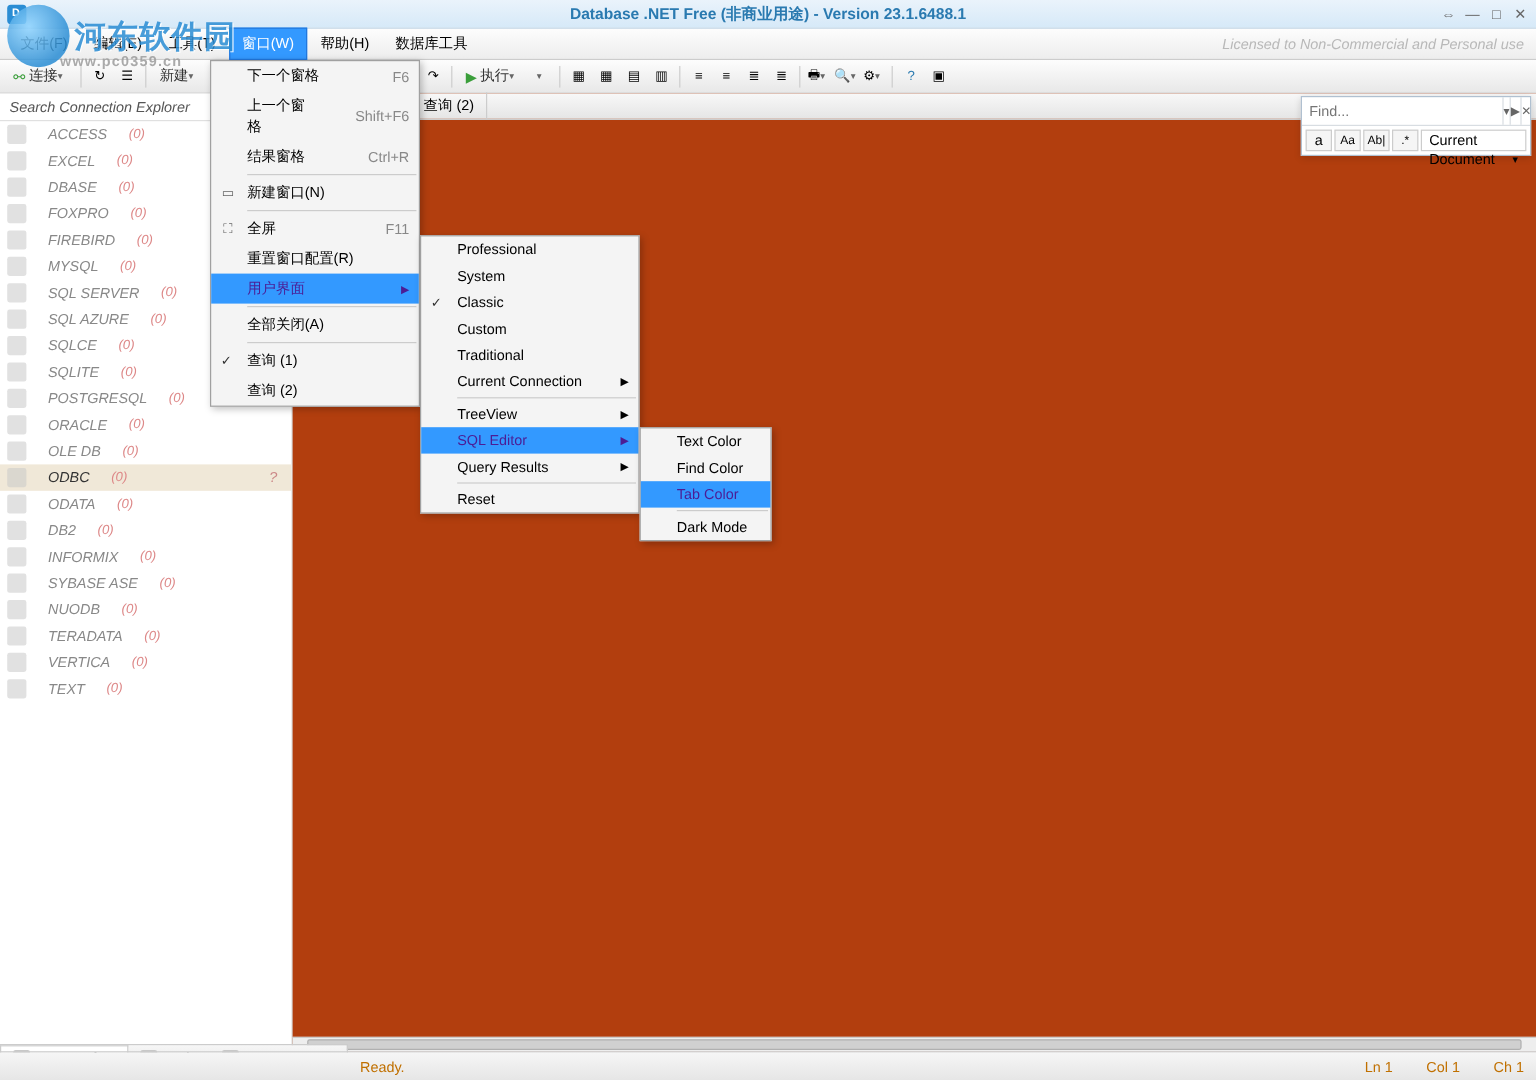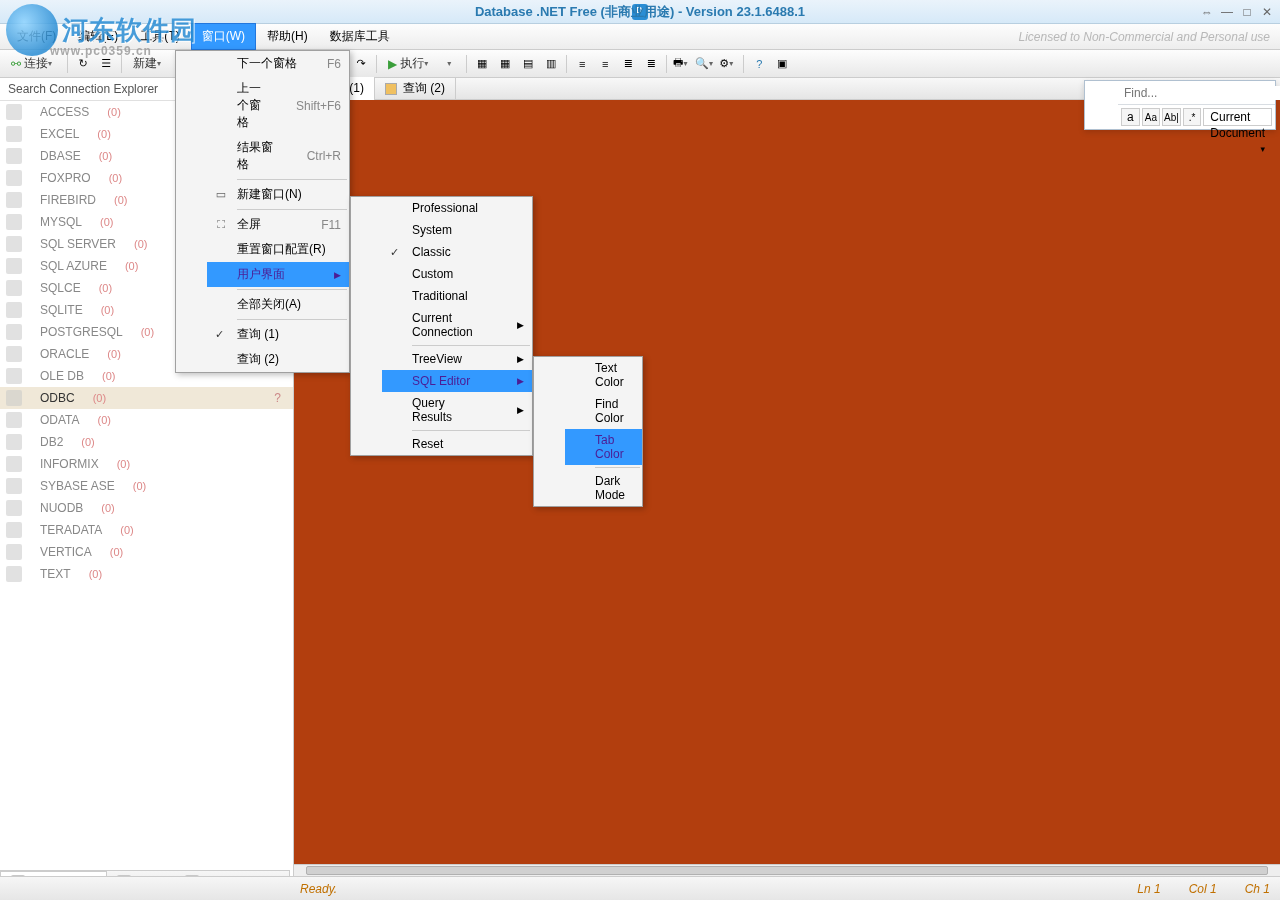--- a/index.html
+++ b/index.html
@@ -1,73 +1,73 @@
 <!DOCTYPE html>
 <html><head>
 <meta charset="utf-8">
 <style>
 * { margin:0; padding:0; box-sizing:border-box; font-family:"Microsoft YaHei","Segoe UI",Tahoma,sans-serif; font-size:12px; }
 body { background:#fff; width:1280px; height:900px; overflow:hidden; position:relative; }
-.titlebar { height:24px; background:linear-gradient(#eaf3fb,#d6e9f8); display:flex; align-items:center; border-bottom:1px solid #b8cfe0; position:relative;justify-content:center; }
+.titlebar { height:24px; background:linear-gradient(#eaf3fb,#d6e9f8); display:flex; align-items:center; border-bottom:1px solid #b8cfe0; position:relative; }
 .app-icon { width:16px; height:16px; background:#2a8dd4; border-radius:3px; margin:0 6px; position:relative; }
 .app-icon::after { content:"D"; position:absolute; color:#fff; font-size:9px; font-weight:bold; left:4px; top:1px; }
 .title-text { position:absolute; left:50%; transform:translateX(-50%); color:#2a7ab0; font-weight:bold; font-size:13px; }
 .title-btns { position:absolute; right:4px; display:flex; gap:2px; }
 .title-btn { width:18px; height:16px; display:flex; align-items:center; justify-content:center; color:#666; cursor:pointer; font-family:sans-serif; }
 .menubar { height:26px; background:linear-gradient(#fdfdfd,#ededed); border-bottom:1px solid #ccc; display:flex; align-items:center; padding-left:6px; position:relative; }
 .menu-item { padding:4px 10px; cursor:pointer; border:1px solid transparent; }
 .menu-item.active { background:#3399ff; color:#fff; border-color:#2277dd; }
 .license-text { position:absolute; right:10px; color:#b8b8b8; font-style:italic; font-size:12px;margin-left:48px; }
 .toolbar { height:28px; background:linear-gradient(#fdfdfd,#e8e8e8); border-bottom:1px solid #ccc; display:flex; align-items:center; padding:0 4px; gap:1px; }
 .tb-btn { width:22px; height:22px; display:flex; align-items:center; justify-content:center; cursor:pointer; border:1px solid transparent; border-radius:2px; font-size:11px; }
 .tb-sep { width:1px; height:18px; background:#ccc; margin:0 3px; }
 .tb-exec { padding:0 6px; width:auto; color:#333; }
 .dd { width:8px; font-size:8px; color:#666; }
 .body-split { display:flex; height:calc(900px - 24px - 26px - 28px - 24px); }
-.sidebar { width:294px; border-right:1px solid #ccc; background:#fff; display:flex; flex-direction:column; }
+.sidebar { width:244px; border-right:1px solid #ccc; background:#fff; display:flex; flex-direction:column;font-style:italic; }
 .search-hdr { padding:4px 8px; color:#555; border-bottom:1px solid #e0e0e0; cursor:text; }
 .conn-list { flex:1; overflow:auto; }
 .conn-item { display:flex; align-items:center; padding:3px 6px; cursor:pointer; gap:18px; }
 .conn-item.sel { background:#f0e8d8; }
 .conn-icon { width:16px; height:16px; background:#c8c8c8; border-radius:2px; flex-shrink:0; opacity:.55; }
 .conn-name { color:#888; }
 .conn-item.sel .conn-name { color:#333; font-weight:500; }
 .conn-count { color:#d88; font-size:11px; }
 .conn-q { margin-left:auto; color:#c88; margin-right:6px; }
 .editor-area { flex:1; position:relative; background:#b23e0e; }
 .tabstrip { position:absolute; top:0; left:0; right:0; height:22px; background:linear-gradient(#f8f8f8,#e5e5e5); display:flex; align-items:center; border-bottom:1px solid #ccc; }
 .tab { display:flex; align-items:center; gap:6px; padding:3px 10px; border-right:1px solid #ccc; cursor:pointer; }
 .tab.active { background:#fff; }
 .tab-swatch { width:12px; height:12px; border:1px solid #aaa; }
 .editor-canvas { position:absolute; top:22px; left:0; right:0; bottom:12px; background:#b23e0e; }
 .hscroll { position:absolute; bottom:0; left:0; right:0; height:12px; background:#eee; border-top:1px solid #ccc; }
 .hscroll .thumb { position:absolute; left:12px; right:12px; top:1px; bottom:1px; background:#d0d0d0; border:1px solid #b0b0b0; border-radius:2px; }
-.findbar { position:absolute; top:2px; right:4px; width:192px; background:#fff; border:1px solid #b0c0d0; display:flex; flex-direction:column; z-index:5; box-shadow:0 2px 6px rgba(0,0,0,.15);padding-left:33px; }
+.findbar { position:absolute; top:2px; right:4px; width:192px; background:#fff; border:1px solid #b0c0d0; display:flex; flex-direction:column; z-index:5; box-shadow:0 2px 6px rgba(0,0,0,.15); }
 .find-row { display:flex; align-items:center; height:24px; border-bottom:1px solid #d8dde2; }
 .find-input { flex:1; border:none; padding:0 6px; outline:none; color:#888; }
 .find-btn { width:20px; height:100%; display:flex; align-items:center; justify-content:center; cursor:pointer; color:#666; border-left:1px solid #d8dde2; font-size:10px; }
 .find-row2 { display:flex; align-items:center; height:24px; gap:2px; padding:0 3px; }
 .opt-btn { width:22px; height:18px; border:1px solid #ccc; display:flex; align-items:center; justify-content:center; font-size:10px; cursor:pointer; background:#f5f5f5; }
 .scope { flex:1; text-align:left; padding:0 6px; border:1px solid #ccc; height:18px; line-height:16px; background:#fff; cursor:pointer; }
-.dropdown-menu { position:absolute; background:#f4f4f4; border:1px solid #a0a0a0; box-shadow:2px 2px 6px rgba(0,0,0,.25); z-index:100;padding-left:31px; }
+.dropdown-menu { position:absolute; background:#f4f4f4; border:1px solid #a0a0a0; box-shadow:2px 2px 6px rgba(0,0,0,.25); z-index:100; }
 .dm-item { display:flex; align-items:center; padding:4px 8px 4px 30px; cursor:pointer; min-height:22px; position:relative; }
 .dm-item.sel { background:#3399ff; color:#4c1d95; }
 .dm-item .short { margin-left:auto; color:#888; padding-left:30px; }
 .dm-item .arrow { margin-left:auto; font-size:9px; padding-left:30px; }
 .dm-sep { height:1px; background:#ccc; margin:2px 2px 2px 30px; }
 .dm-icon { position:absolute; left:6px; width:16px; height:16px; display:flex; align-items:center; justify-content:center; font-size:11px; color:#666; }
 .dm-check { position:absolute; left:8px; font-size:11px; color:#333; }
 .menu1 { left:175px; top:50px; width:175px; }
 .menu2 { left:350px; top:196px; width:183px; }
 .menu3 { left:533px; top:356px; width:110px; }
 .bottom-tabs { position:absolute; bottom:8px; left:0; width:290px; height:22px; display:flex; align-items:center; background:linear-gradient(#f6f6f6,#e6e6e6); border-top:1px solid #ccc; border-right:1px solid #ccc; }
 .btab { display:flex; align-items:center; gap:5px; padding:3px 10px; cursor:pointer; }
 .btab.active { background:#fff; border:1px solid #ccc; border-bottom-color:#fff; font-weight:bold; }
 .btab-icon { width:14px; height:14px; background:#c8c8c8; border-radius:2px; }
-.statusbar { position:absolute; bottom:0; left:0; right:0; height:24px; background:linear-gradient(#f6f6f6,#e6e6e6); border-top:1px solid #ccc; display:flex; align-items:center; padding:0 10px;font-style:italic; }
+.statusbar { position:absolute; bottom:0; left:0; right:0; height:24px; background:linear-gradient(#f6f6f6,#e6e6e6); border-top:1px solid #ccc; display:flex; align-items:center; padding:0 10px; }
 .statusbar .ready { color:#c07000; margin-left:290px; }
 .statusbar .pos { margin-left:auto; display:flex; gap:28px; color:#c07000; }
 .watermark { position:absolute; top:4px; left:6px; z-index:200; pointer-events:none; opacity:.85; }
 .watermark .logo { width:52px; height:52px; border-radius:50%; background:radial-gradient(circle at 35% 35%, #8fd4ff, #2a8dd4 70%); display:inline-block; vertical-align:middle; }
 .watermark .txt { display:inline-block; vertical-align:middle; font-size:26px; font-weight:bold; color:#2a8dd4; text-shadow:1px 1px 0 #fff; margin-left:4px; letter-spacing:1px; }
 .watermark .sub { position:absolute; left:44px; top:40px; font-size:12px; color:#9c9c9c; font-weight:bold; letter-spacing:1px; }
 </style>
 </head>
 <body>
 

